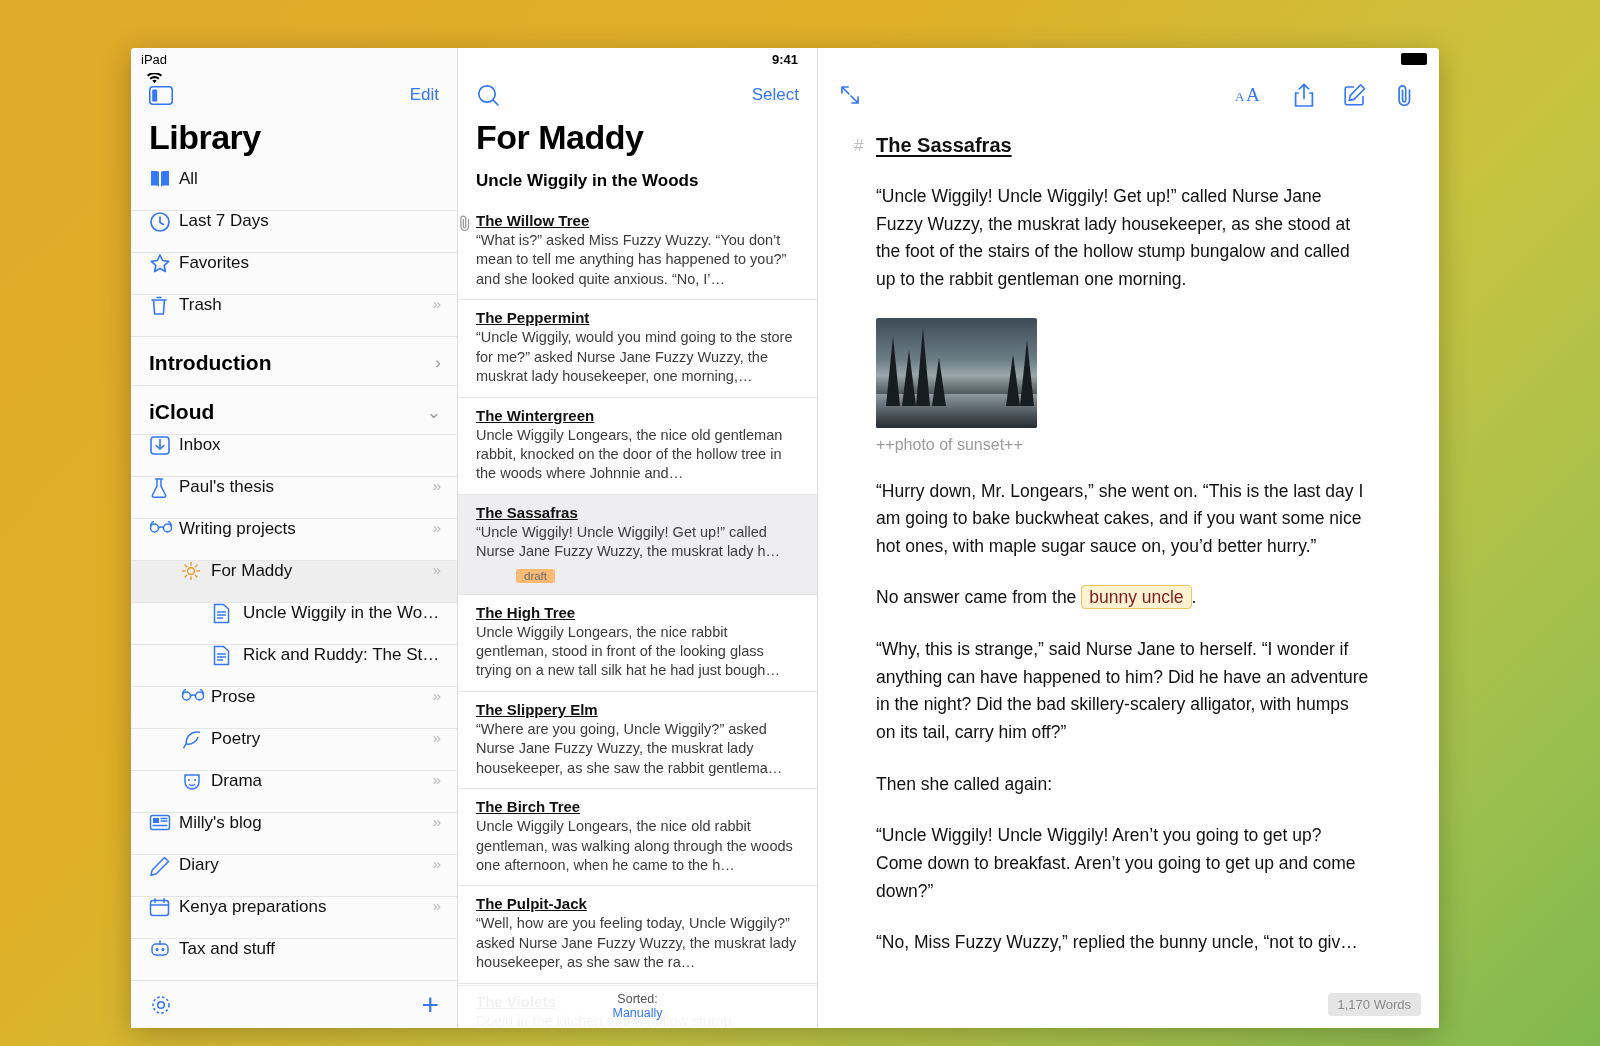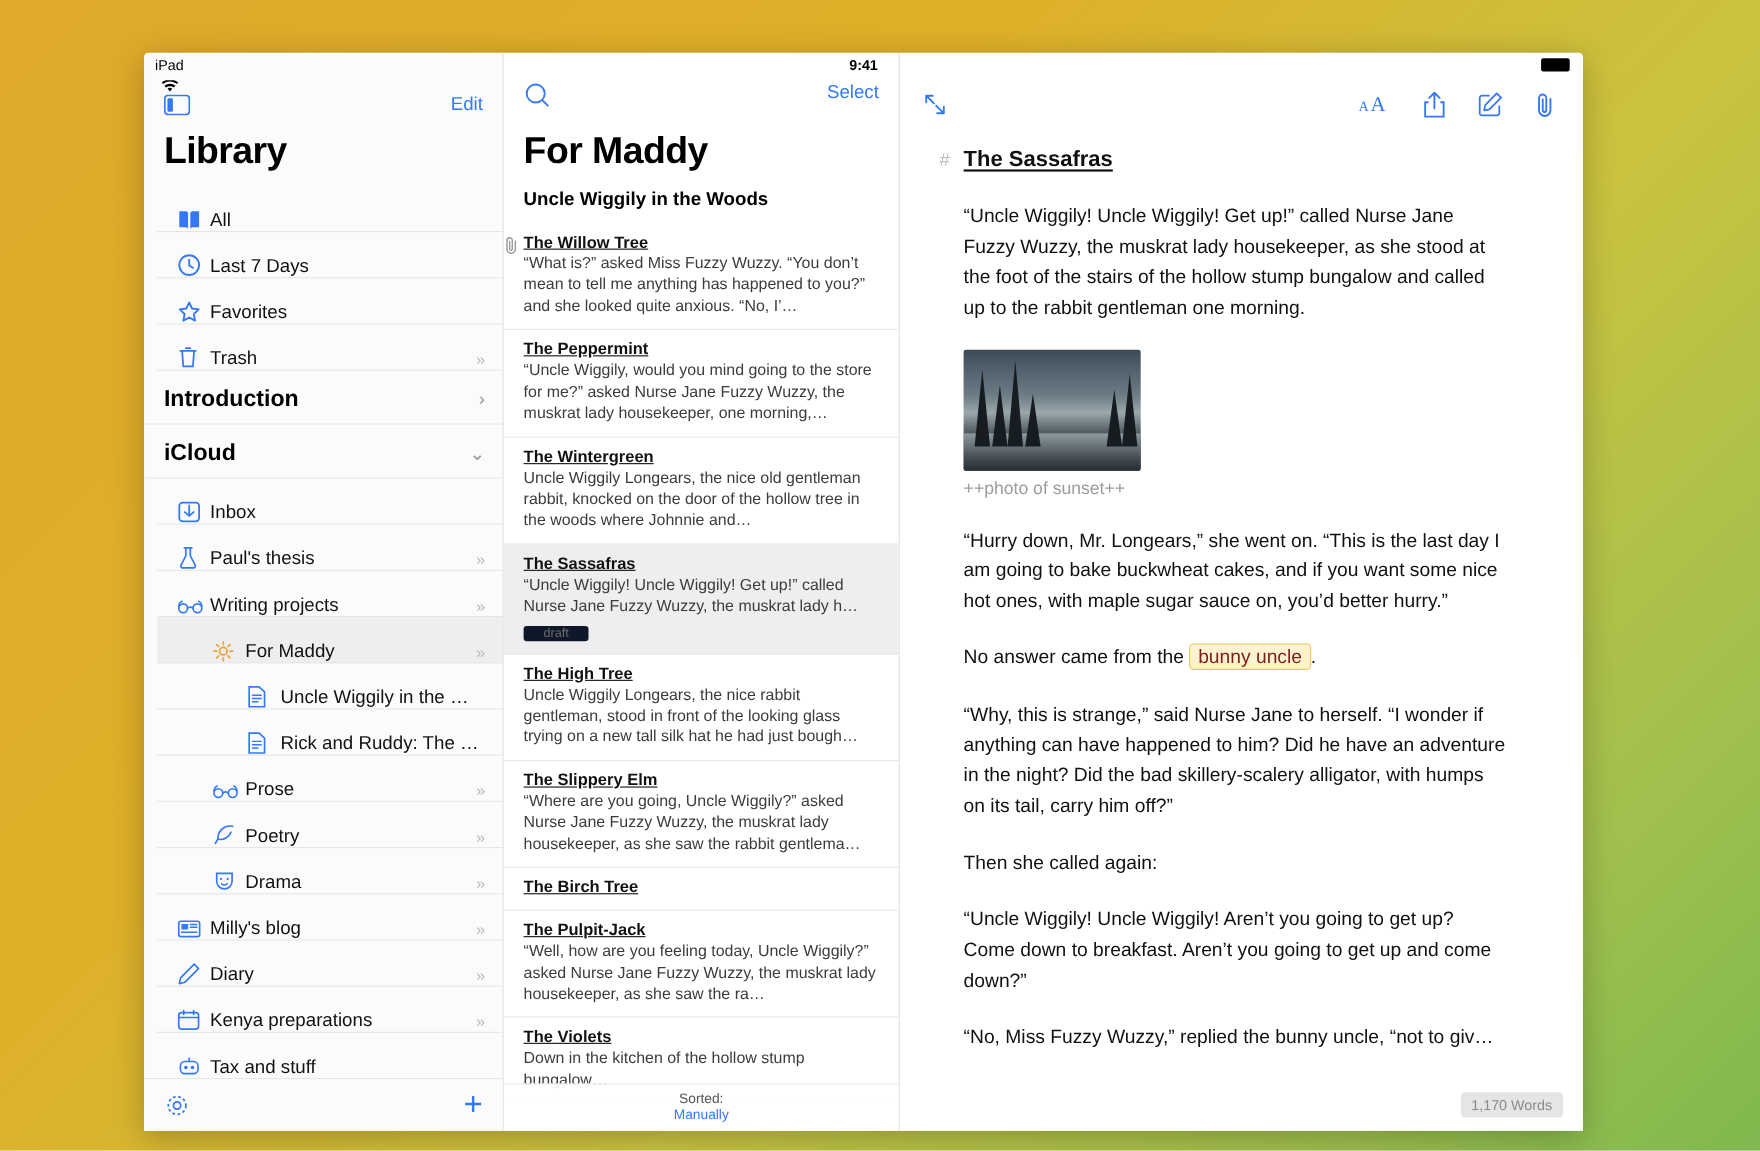--- a/index.html
+++ b/index.html
@@ -50,24 +50,24 @@
     height: 42px; display: flex; align-items: center; justify-content: space-between;
     padding: 0 18px 0 18px;
     gap: 28px;
   }
   .sb-toolbar .edit { color: #3478f6; font-size: 17px; }
   .sb-title {
     font-size: 34px; font-weight: bold; letter-spacing: -0.5px;
     padding: 2px 18px 12px 18px; color: #000;
   }
   .sb-row {
-    display: flex; align-items: flex-end; height: 42px;
+    display: flex; align-items: flex-start; height: 42px;
     padding: 0 16px 0 18px;
     border-bottom: 1px solid #e6e6e6;
-    margin-left: 12px;
+    margin-left: 0px;
     position: relative;
   }
   .sb-row .ic { width: 30px; flex: 0 0 30px; display: flex; align-items: center; justify-content: flex-start; }
   .sb-row .lbl { font-size: 17px; color: #111; flex: 1; white-space: nowrap; overflow: hidden; text-overflow: ellipsis; }
   .sb-row .chev { color: #b9b9b9; font-size: 15px; }
   .sb-row.selected { background: #eeeeef; }
   .sb-header {
     font-size: 21px; font-weight: bold; color: #000;
     display: flex; align-items: center; justify-content: space-between;
     padding: 14px 16px 10px 18px;
@@ -86,40 +86,40 @@
   
   .list {
     width: 360px; height: 100%;
     background: #ffffff;
     border-right: 1px solid #dcdcdc;
     padding-top: 26px;
     position: relative;
     overflow: hidden;
   }
   .list-toolbar {
-    height: 42px; display: flex; justify-content: space-between;
+    height: 42px; display: flex; align-items: center; justify-content: space-between;
     padding: 0 18px;
   }
   .list-toolbar .select { color: #3478f6; font-size: 17px; }
   .list-title { font-size: 34px; font-weight: bold; letter-spacing: -0.5px; padding: 2px 18px 10px 18px; }
   .list-sub { font-size: 17px; font-weight: bold; padding: 4px 18px 12px 18px; }
   .item {
     padding: 9px 18px 10px 18px;
     border-bottom: 1px solid #e6e6e6;
     position: relative;
   }
   .item.selected { background: #eeeef0; }
   .item .t { font-size: 15px; font-weight: bold; color: #111; margin-bottom: 2px; text-decoration: underline; }
   .item .p { font-size: 14.5px; color: #3c3c3c; line-height: 1.34; max-height: 60px; overflow: hidden; }
   .item .clip { position: absolute; left: 0px; top: 11px; color: #9a9a9a; font-size: 13px; }
   .item.has-clip .t, .item.has-clip .p { padding-left: 0; }
   .badge {
     display: inline-block; margin-top: 7px;
     font-size: 11.5px; color: #6b6b6b;
-    background: #0f172a; border-radius: 3px; padding: 1px 18px;
+    background: #fdba74; border-radius: 3px; padding: 1px 8px; margin-left: 40px;
   }
   .list-bottom {
     position: absolute; bottom: 0; left: 0; width: 100%;
     padding: 6px 0 8px 0; background: rgba(255,255,255,0.94);
     text-align: center; border-top: 1px solid #ececec;
   }
   .list-bottom .s1 { font-size: 12.5px; color: #555; }
   .list-bottom .s2 { font-size: 12.5px; color: #3478f6; }
 
   
@@ -450,20 +450,21 @@
     <div class="item">
       <div class="t">The High Tree</div>
       <div class="p">Uncle Wiggily Longears, the nice rabbit gentleman, stood in front of the looking glass trying on a new tall silk hat he had just bough…</div>
     </div>
     <div class="item">
       <div class="t">The Slippery Elm</div>
       <div class="p">“Where are you going, Uncle Wiggily?” asked Nurse Jane Fuzzy Wuzzy, the muskrat lady housekeeper, as she saw the rabbit gentlema…</div>
     </div>
     <div class="item">
       <div class="t">The Birch Tree</div>
+      <div class="p">Uncle Wiggily Longears, the nice old rabbit gentleman, was walking along through the woods one afternoon, when he came to the h…</div>
     </div>
     <div class="item">
       <div class="t">The Pulpit-Jack</div>
       <div class="p">“Well, how are you feeling today, Uncle Wiggily?” asked Nurse Jane Fuzzy Wuzzy, the muskrat lady housekeeper, as she saw the ra…</div>
     </div>
     <div class="item">
       <div class="t">The Violets</div>
       <div class="p">Down in the kitchen of the hollow stump bungalow…</div>
     </div>
 

